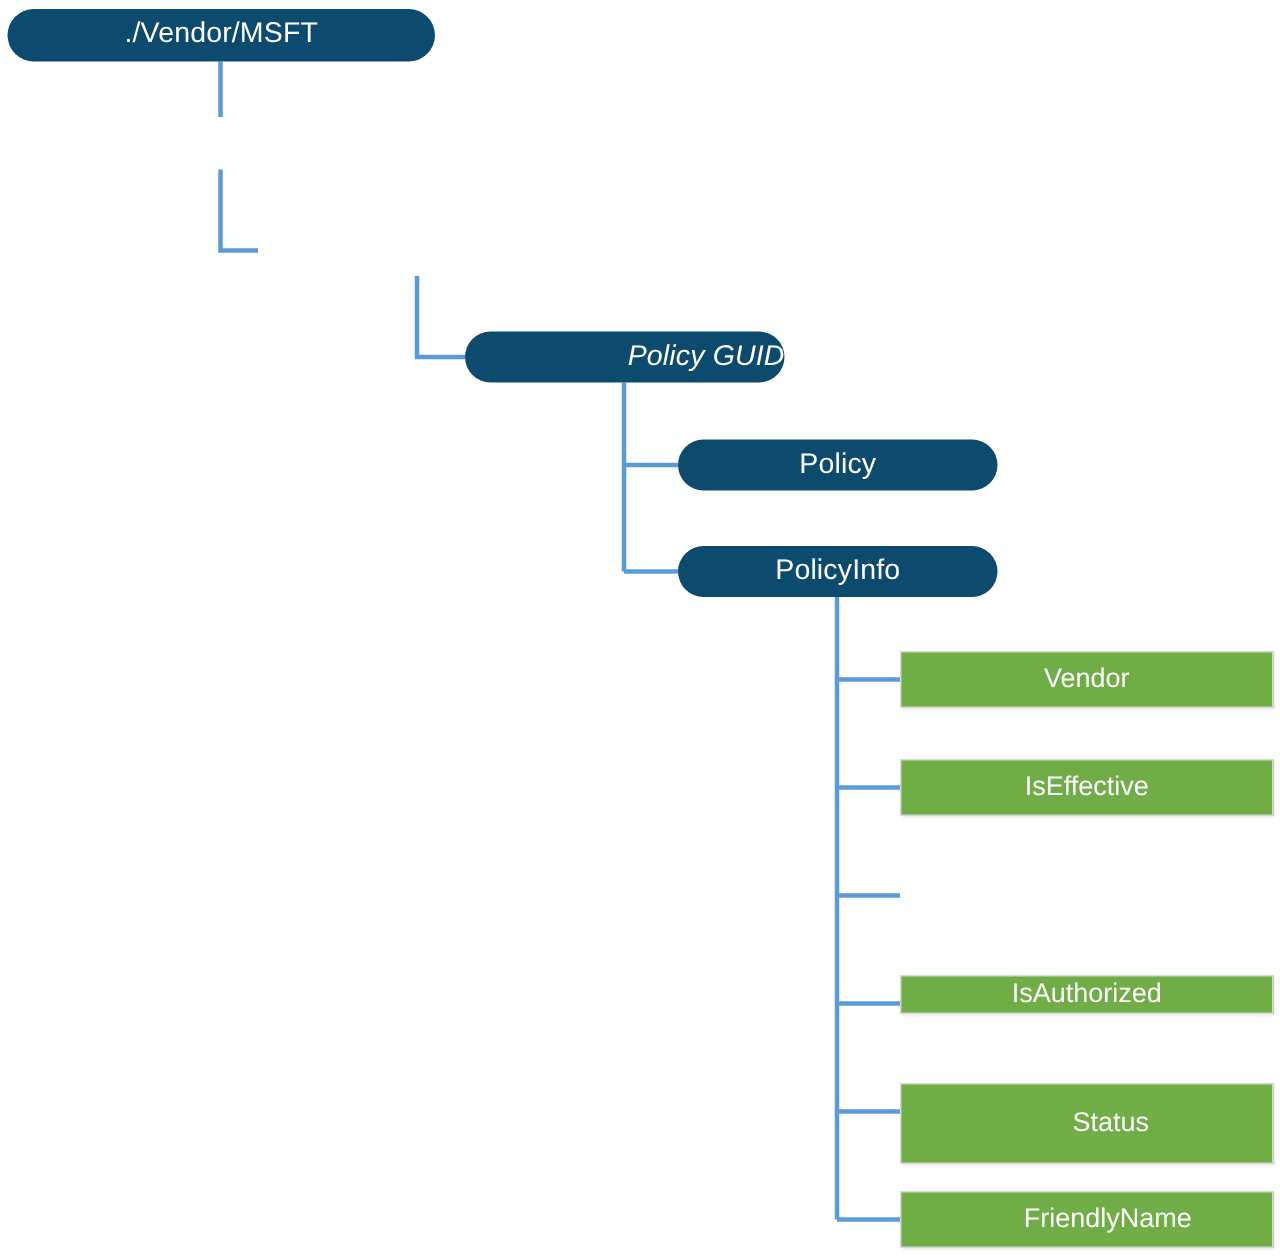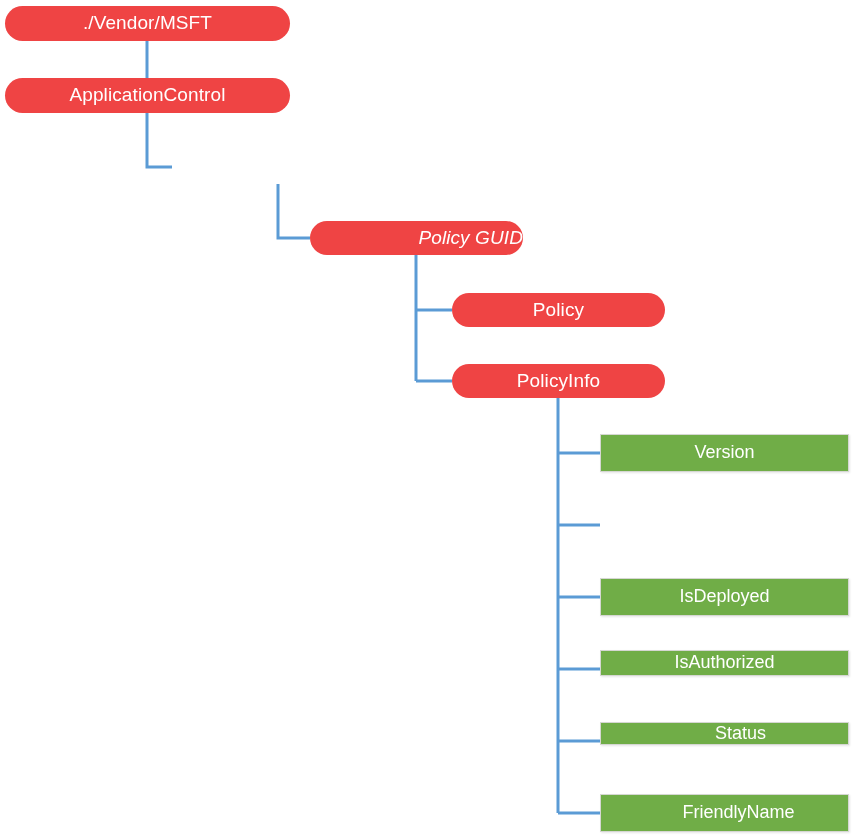--- a/index.html
+++ b/index.html
@@ -34,21 +34,21 @@
     align-items: center;
     justify-content: center;
     color: #ffffff;
     text-align: center;
     line-height: 1.1;
     white-space: nowrap;
     overflow: hidden;
     z-index: 2;
   }
   .node.rounded {
-    background: #ef4444;
+    background: #0c4a6e;
     border-radius: 999px;
     font-size: 19px;
     letter-spacing: 0.1px;
   }
   .node.leaf {
     background: #70AD47;
     border: 1px solid #d5d7d2;
     border-radius: 0;
     font-size: 18px;
     box-shadow: 1px 1px 2px rgba(0,0,0,0.10);
@@ -85,51 +85,48 @@
       <path d="M 558 669 L 600 669"></path>
       <path d="M 558 741 L 600 741"></path>
       <path d="M 558 813 L 600 813"></path>
     </g>
   </svg>
 
   <div class="node rounded" style="left: 5px; top: 6px; width: 285px; height: 35px;">
     <span class="node-label">./Vendor/MSFT</span>
   </div>
 
-  <div class="node rounded" style="left: 5px; top: 78px; width: 285px; height: 35px;">
-    <span class="node-label">ApplicationControl</span>
-  </div>
 
 
   <div class="node rounded italic" style="left: 310px; top: 221px; width: 213px; height: 34px; justify-content: flex-end;">
     <span class="node-label">Policy GUID</span>
   </div>
 
   <div class="node rounded" style="left: 452px; top: 293px; width: 213px; height: 34px;">
     <span class="node-label">Policy</span>
   </div>
 
   <div class="node rounded" style="left: 452px; top: 364px; width: 213px; height: 34px;">
     <span class="node-label">PolicyInfo</span>
   </div>
 
   <div class="node leaf" style="left: 600px; top: 434px; width: 249px; height: 38px;">
-    <span class="node-label">Version</span>
+    <span class="node-label">Vendor</span>
   </div>
 
+  <div class="node leaf" style="left: 600px; top: 506px; width: 249px; height: 38px;">
+    <span class="node-label">IsEffective</span>
+  </div>
 
-  <div class="node leaf" style="left: 600px; top: 578px; width: 249px; height: 38px;">
-    <span class="node-label">IsDeployed</span>
-  </div>
 
   <div class="node leaf" style="left: 600px; top: 650px; width: 249px; height: 26px;">
     <span class="node-label">IsAuthorized</span>
   </div>
 
-  <div class="node leaf" style="left: 600px; top: 722px; width: 249px; height: 23px; padding-left: 32px;">
+  <div class="node leaf" style="left: 600px; top: 722px; width: 249px; height: 54px; padding-left: 32px;">
     <span class="node-label">Status</span>
   </div>
 
   <div class="node leaf" style="left: 600px; top: 794px; width: 249px; height: 38px; padding-left: 28px;">
     <span class="node-label">FriendlyName</span>
   </div>
 
 </div>
 
 </body></html>

